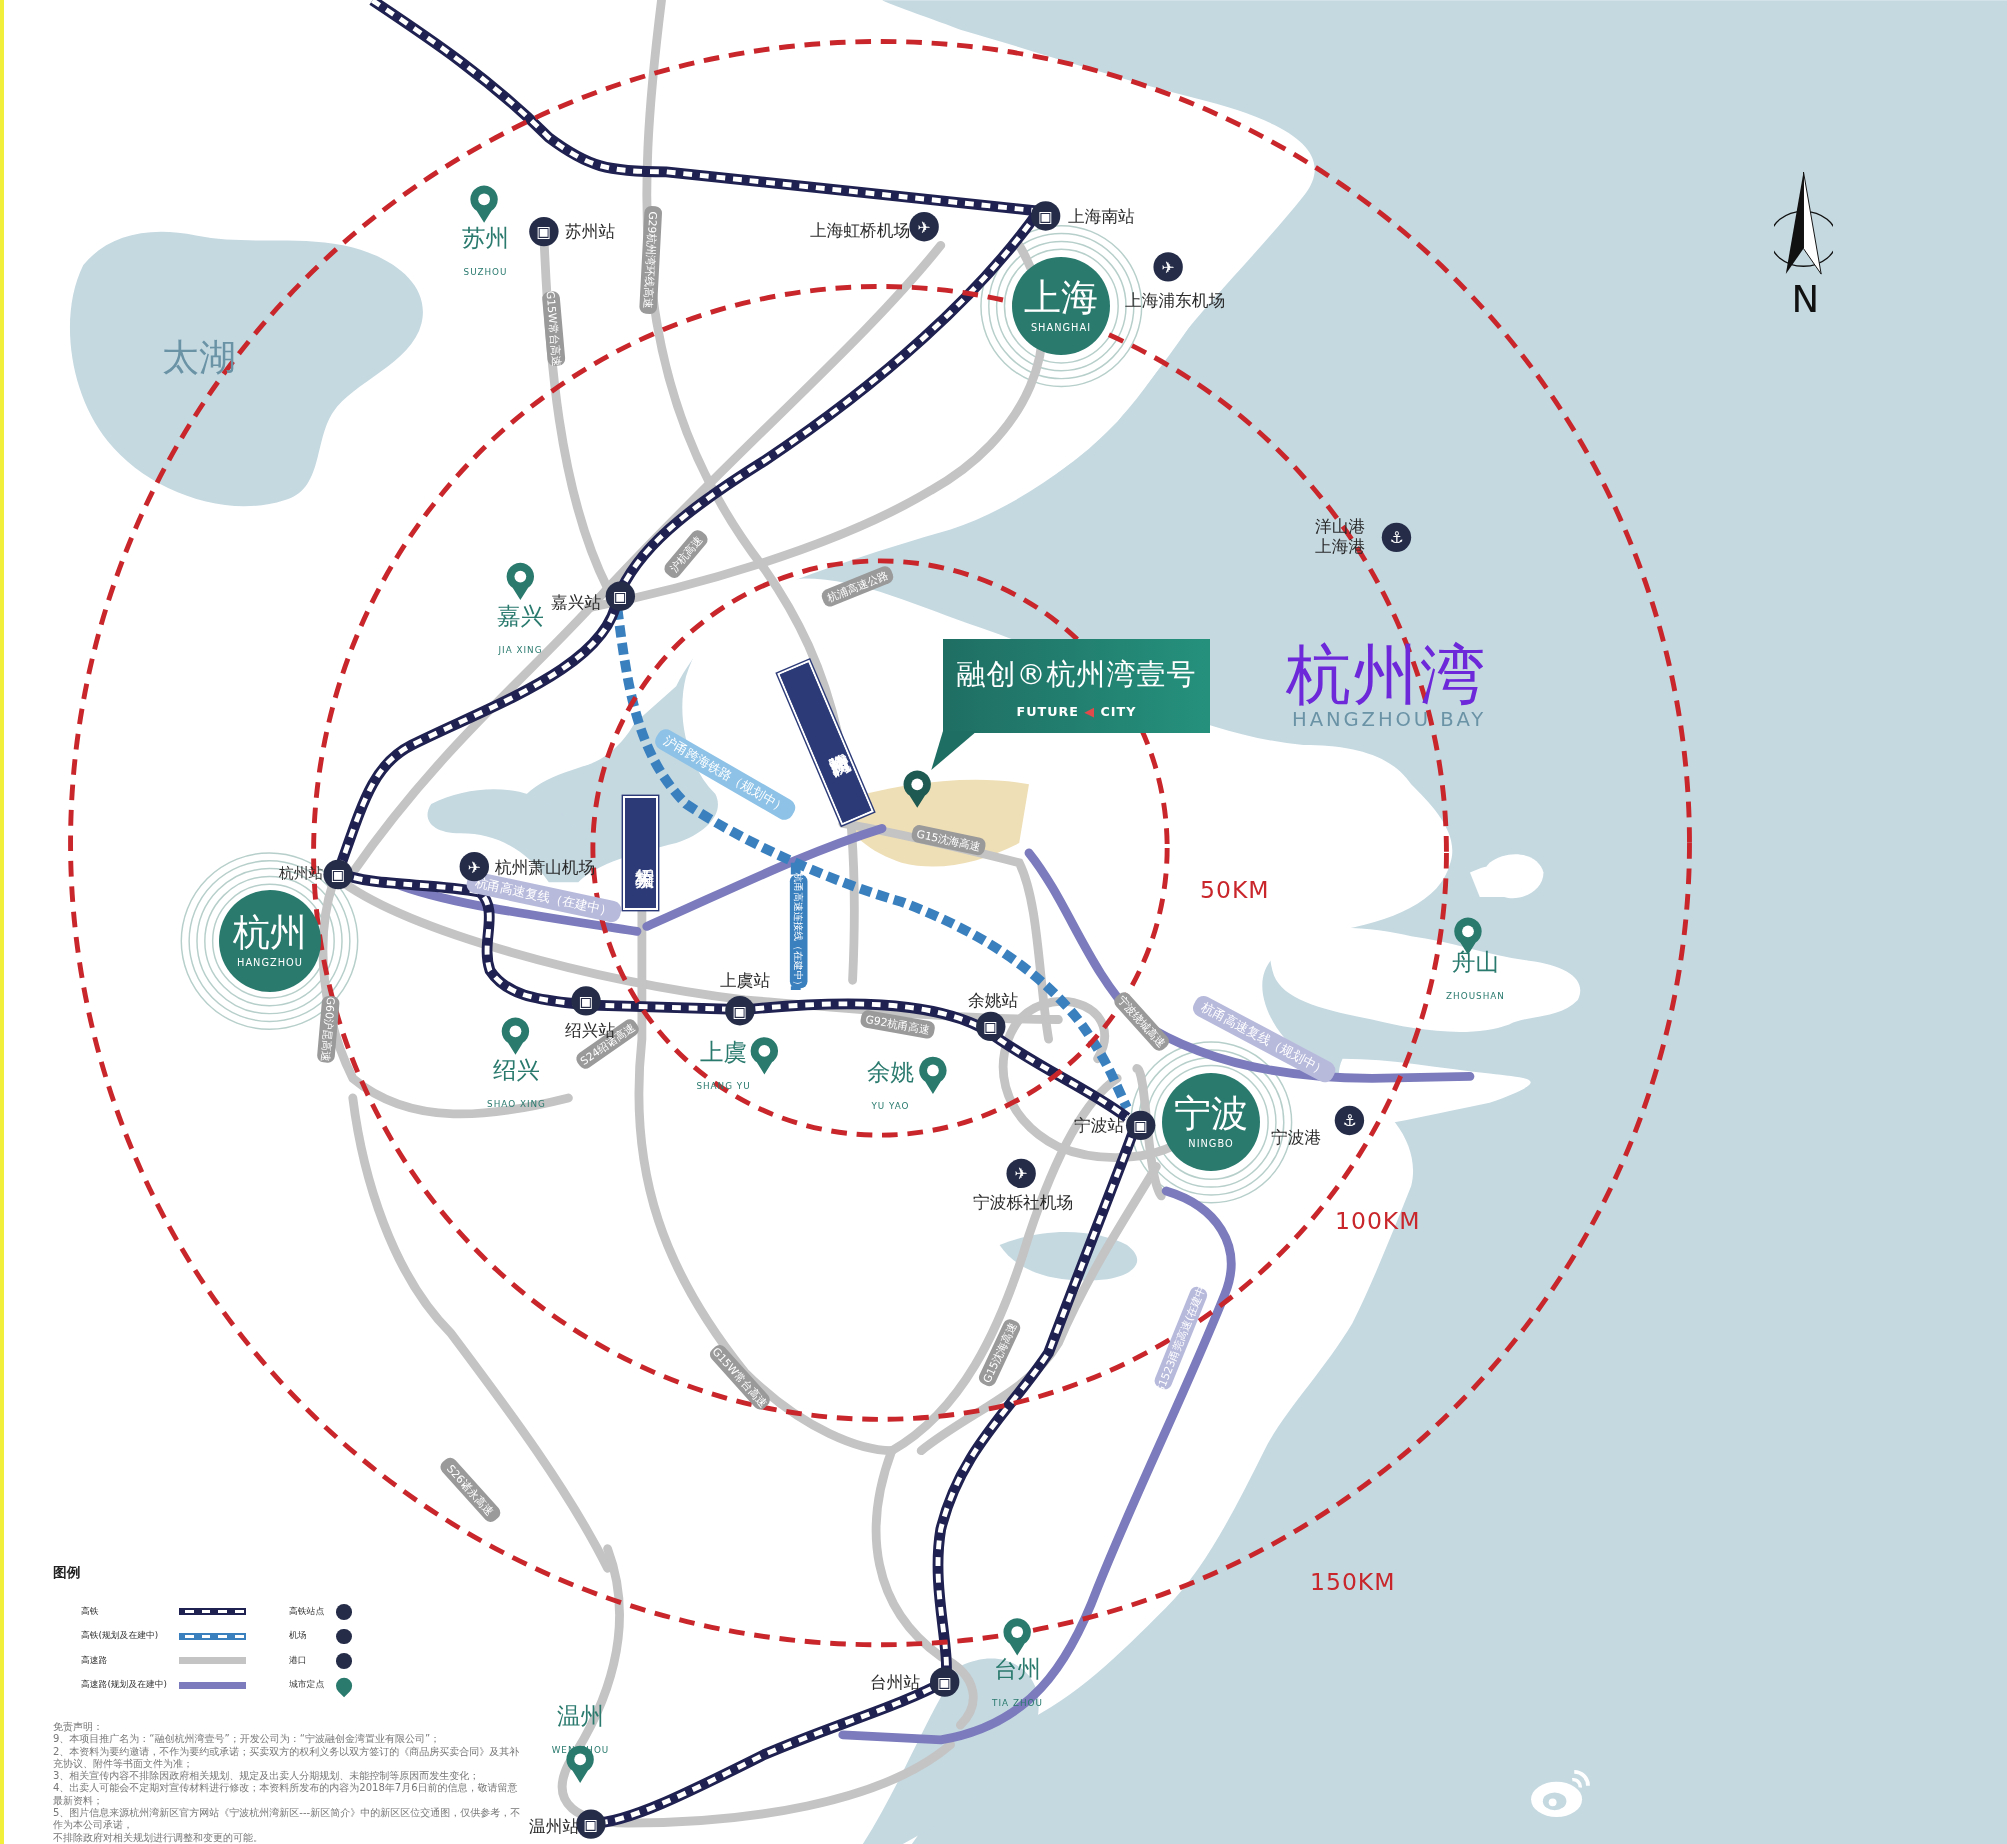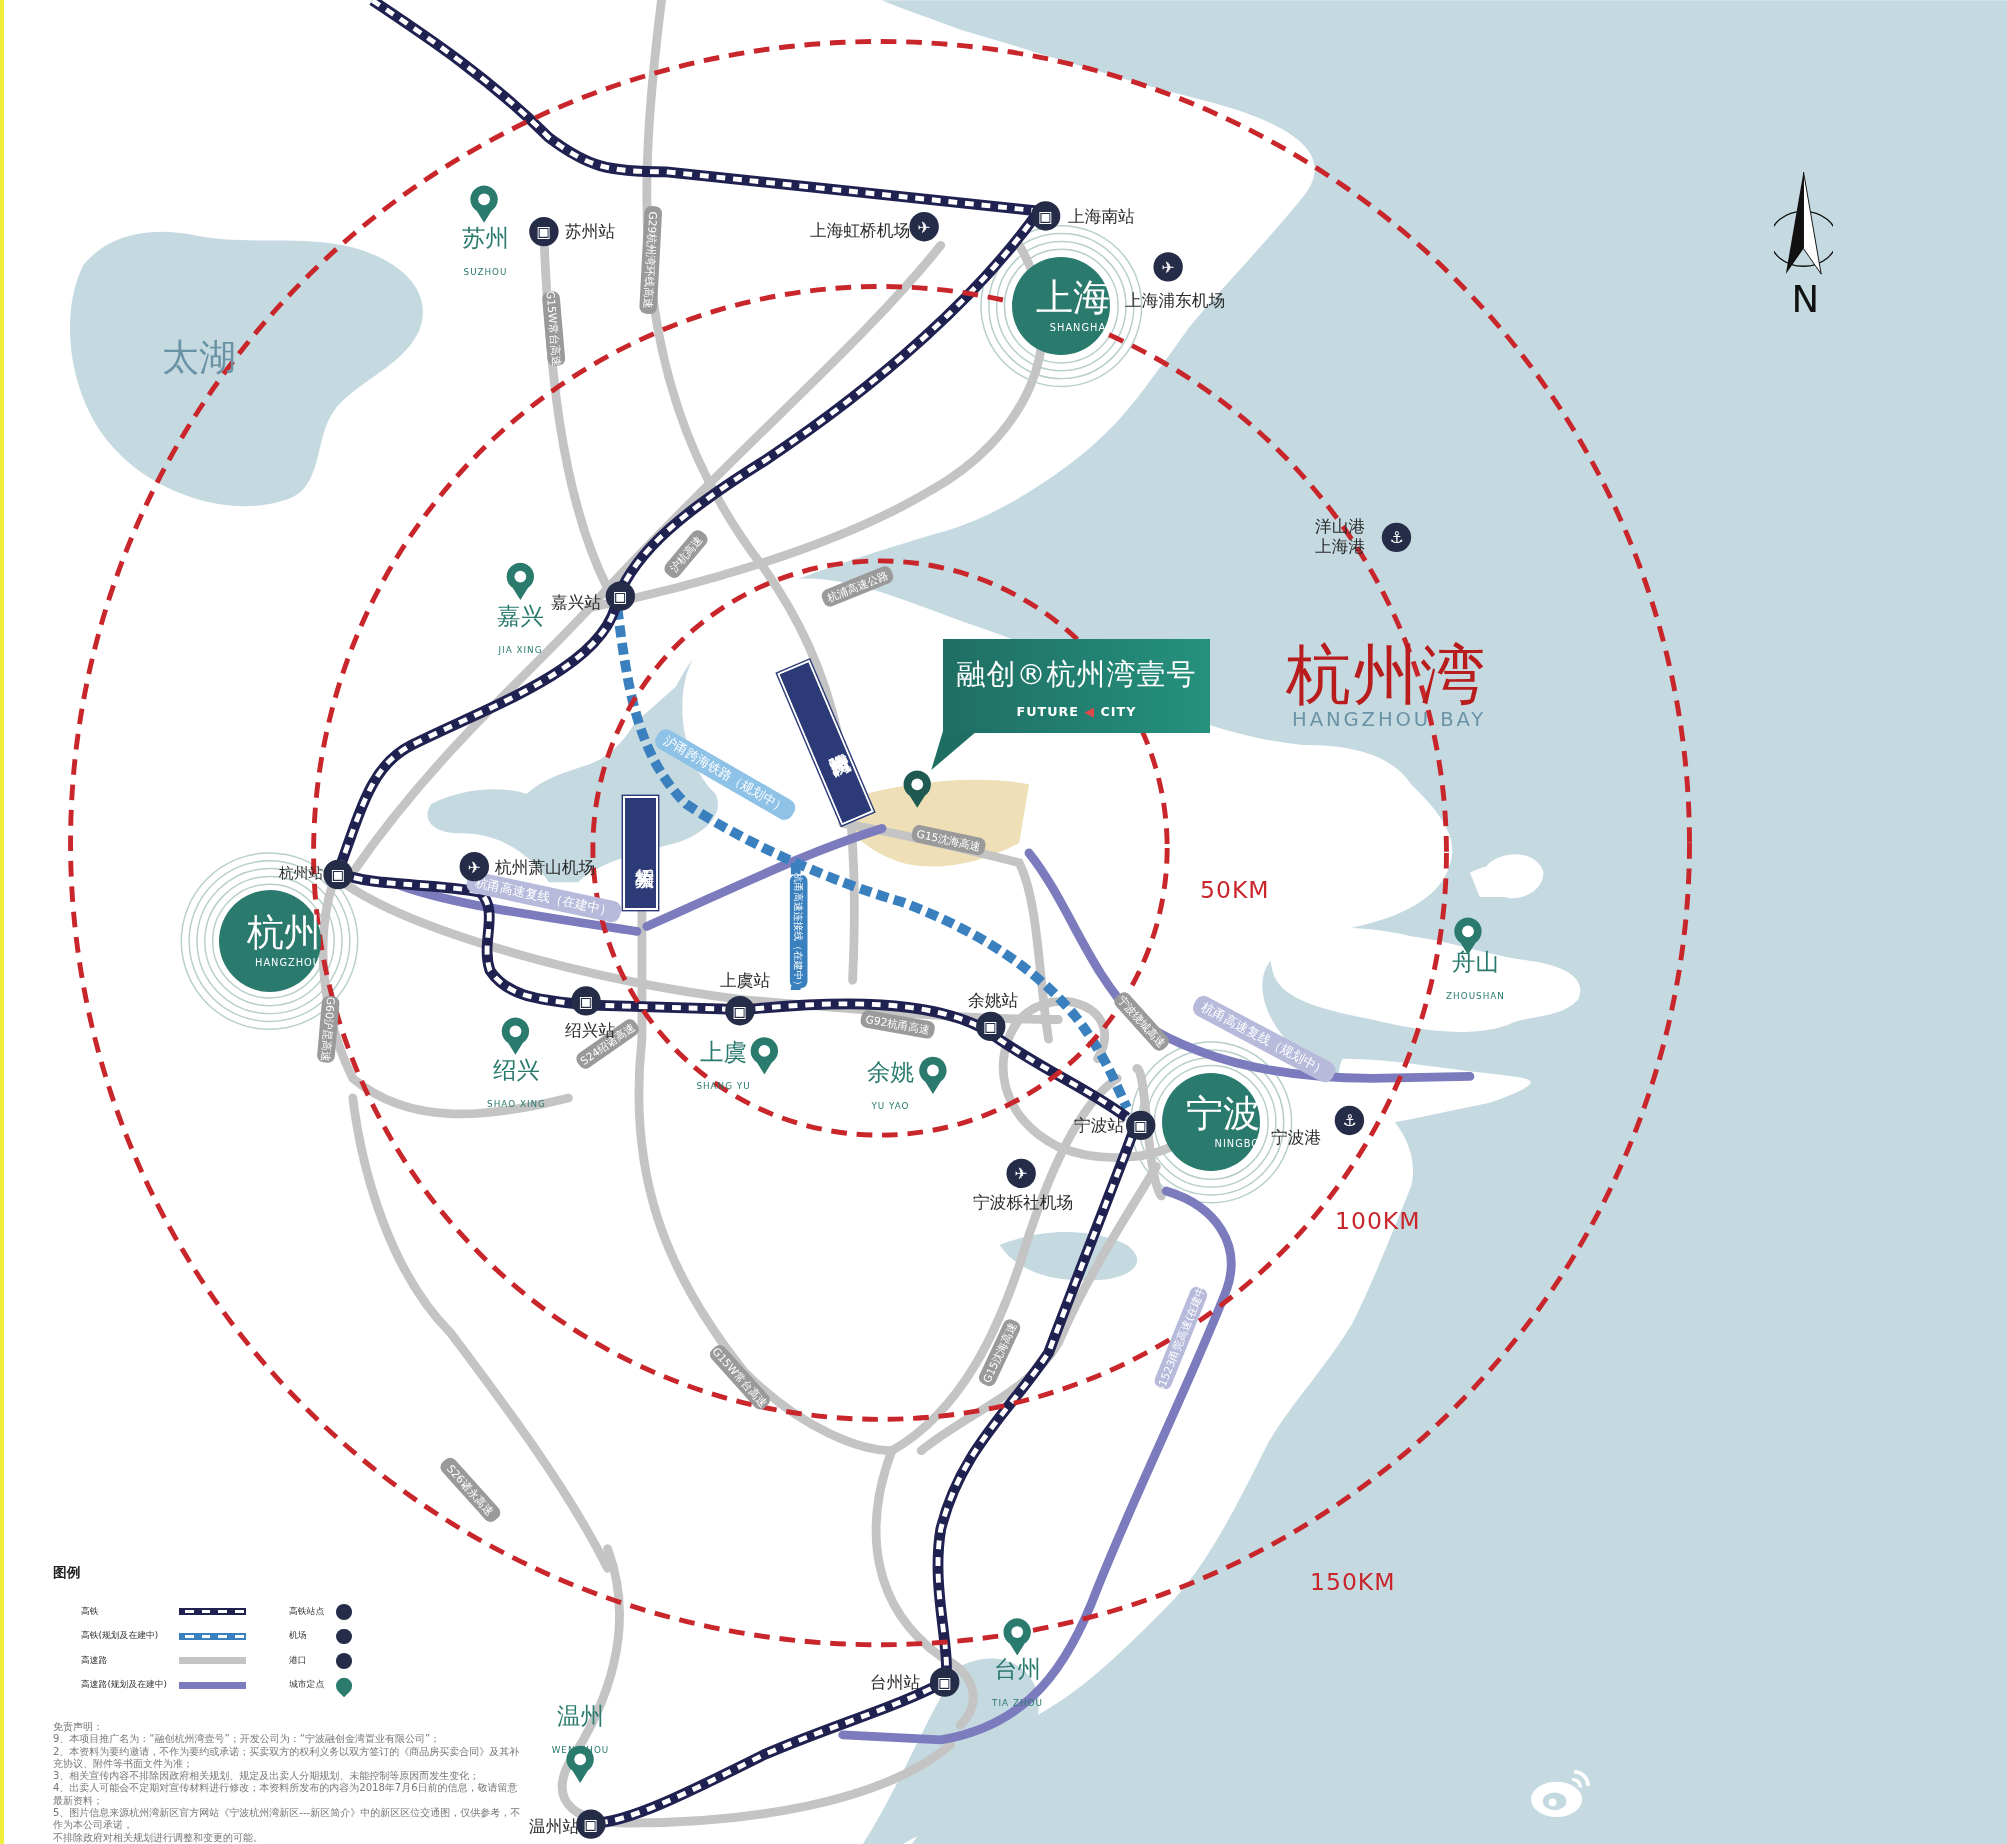--- a/index.html
+++ b/index.html
@@ -3,25 +3,25 @@
 <meta charset="utf-8">
 <style>
   html,body{margin:0;padding:0;}
   body{width:2007px;height:1845px;position:relative;overflow:hidden;background:#fff;font-family:"DejaVu Sans","Liberation Sans",sans-serif;}
   .yellow-edge{position:absolute;left:0;top:0;width:3.9px;height:1845px;background:#f2ef3a;}
   svg.map{position:absolute;left:0;top:0;}
   .lbl{position:absolute;white-space:nowrap;color:#2a2a2a;font-size:16.7px;line-height:1;}
   .city-name{position:absolute;text-align:center;color:#2a7a6e;line-height:1;}
   .city-name .zh{font-size:23.5px;display:block;}
   .city-name .en{font-size:8.8px;letter-spacing:1px;display:block;margin-top:17px;}
-  .big-city{position:absolute;border-radius:50%;background:#2a7a6e;color:#fff;text-align:center;display:flex;flex-direction:column;align-items:flex-end;justify-content:center;}
+  .big-city{position:absolute;border-radius:50%;background:#2a7a6e;color:#fff;text-align:center;display:flex;flex-direction:column;align-items:center;justify-content:center;}
   .big-city .zh{font-size:37px;line-height:1;}
   .big-city .en{font-size:9.8px;letter-spacing:1px;margin-top:5.9px;}
   .km{position:absolute;color:#c8262b;font-size:23.5px;letter-spacing:1px;}
-  .bay-zh{position:absolute;left:1286px;top:631px;font-size:65px;color:#b91c1c;letter-spacing:2px;}
+  .bay-zh{position:absolute;left:1286px;top:631px;font-size:65px;color:#6d28d9;letter-spacing:2px;}
   .bay-en{position:absolute;left:1292px;top:708px;font-size:19.6px;color:#6a93a6;letter-spacing:2.9px;}
   .lake{position:absolute;left:162px;top:333px;font-size:37px;color:#6a93a6;}
   .brand{position:absolute;left:943px;top:639px;width:267px;height:94px;background:linear-gradient(90deg,#1f6e63,#25917d);color:#fff;text-align:center;}
   .brand .t1{font-size:29px;margin-top:15.7px;letter-spacing:1px;}
   .brand .t2{font-size:12.7px;font-weight:bold;margin-top:9.8px;letter-spacing:1px;}
   .brand .tri{color:#e04a4a;}
   .brand-tail{position:absolute;left:943px;top:731px;width:0;height:0;border-left:9.8px solid transparent;border-right:25.5px solid transparent;border-top:39px solid #1f6e63;transform:skewX(-28deg);transform-origin:top left;}
   .legend{position:absolute;left:53px;top:1564px;width:323px;}
   .legend .title{font-size:13.7px;font-weight:bold;color:#222;margin-bottom:17.6px;}
   .legend .row{display:flex;align-items:center;height:24.5px;font-size:8.8px;color:#333;}

